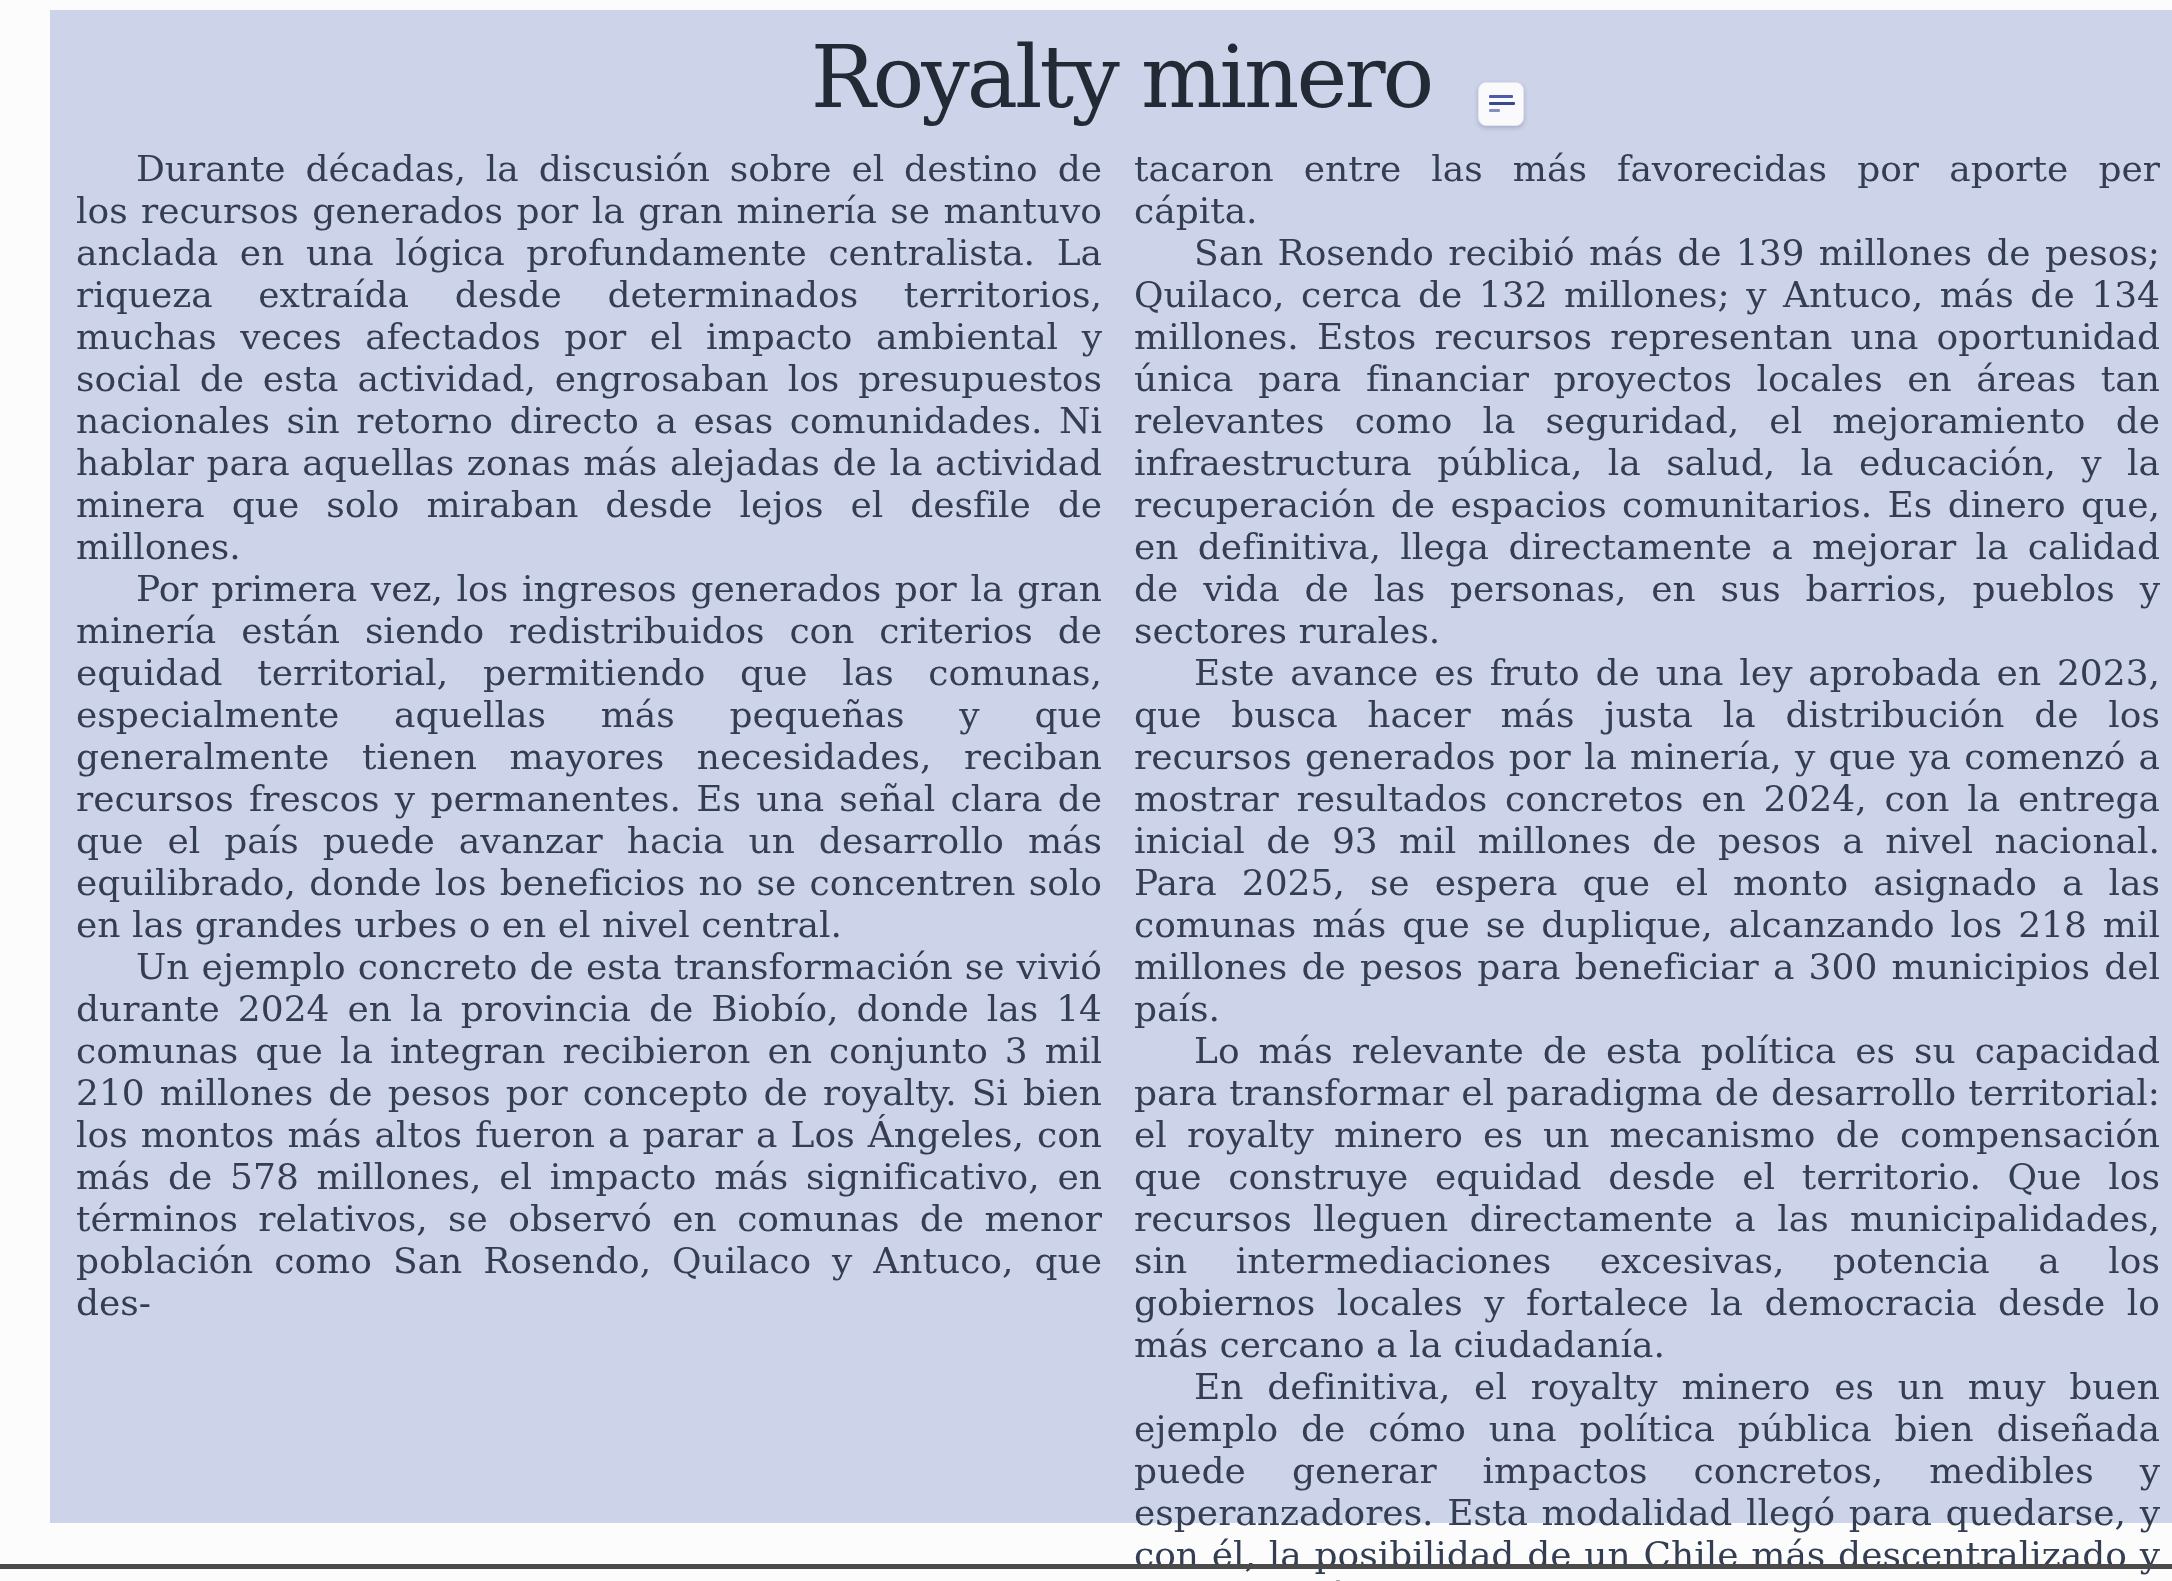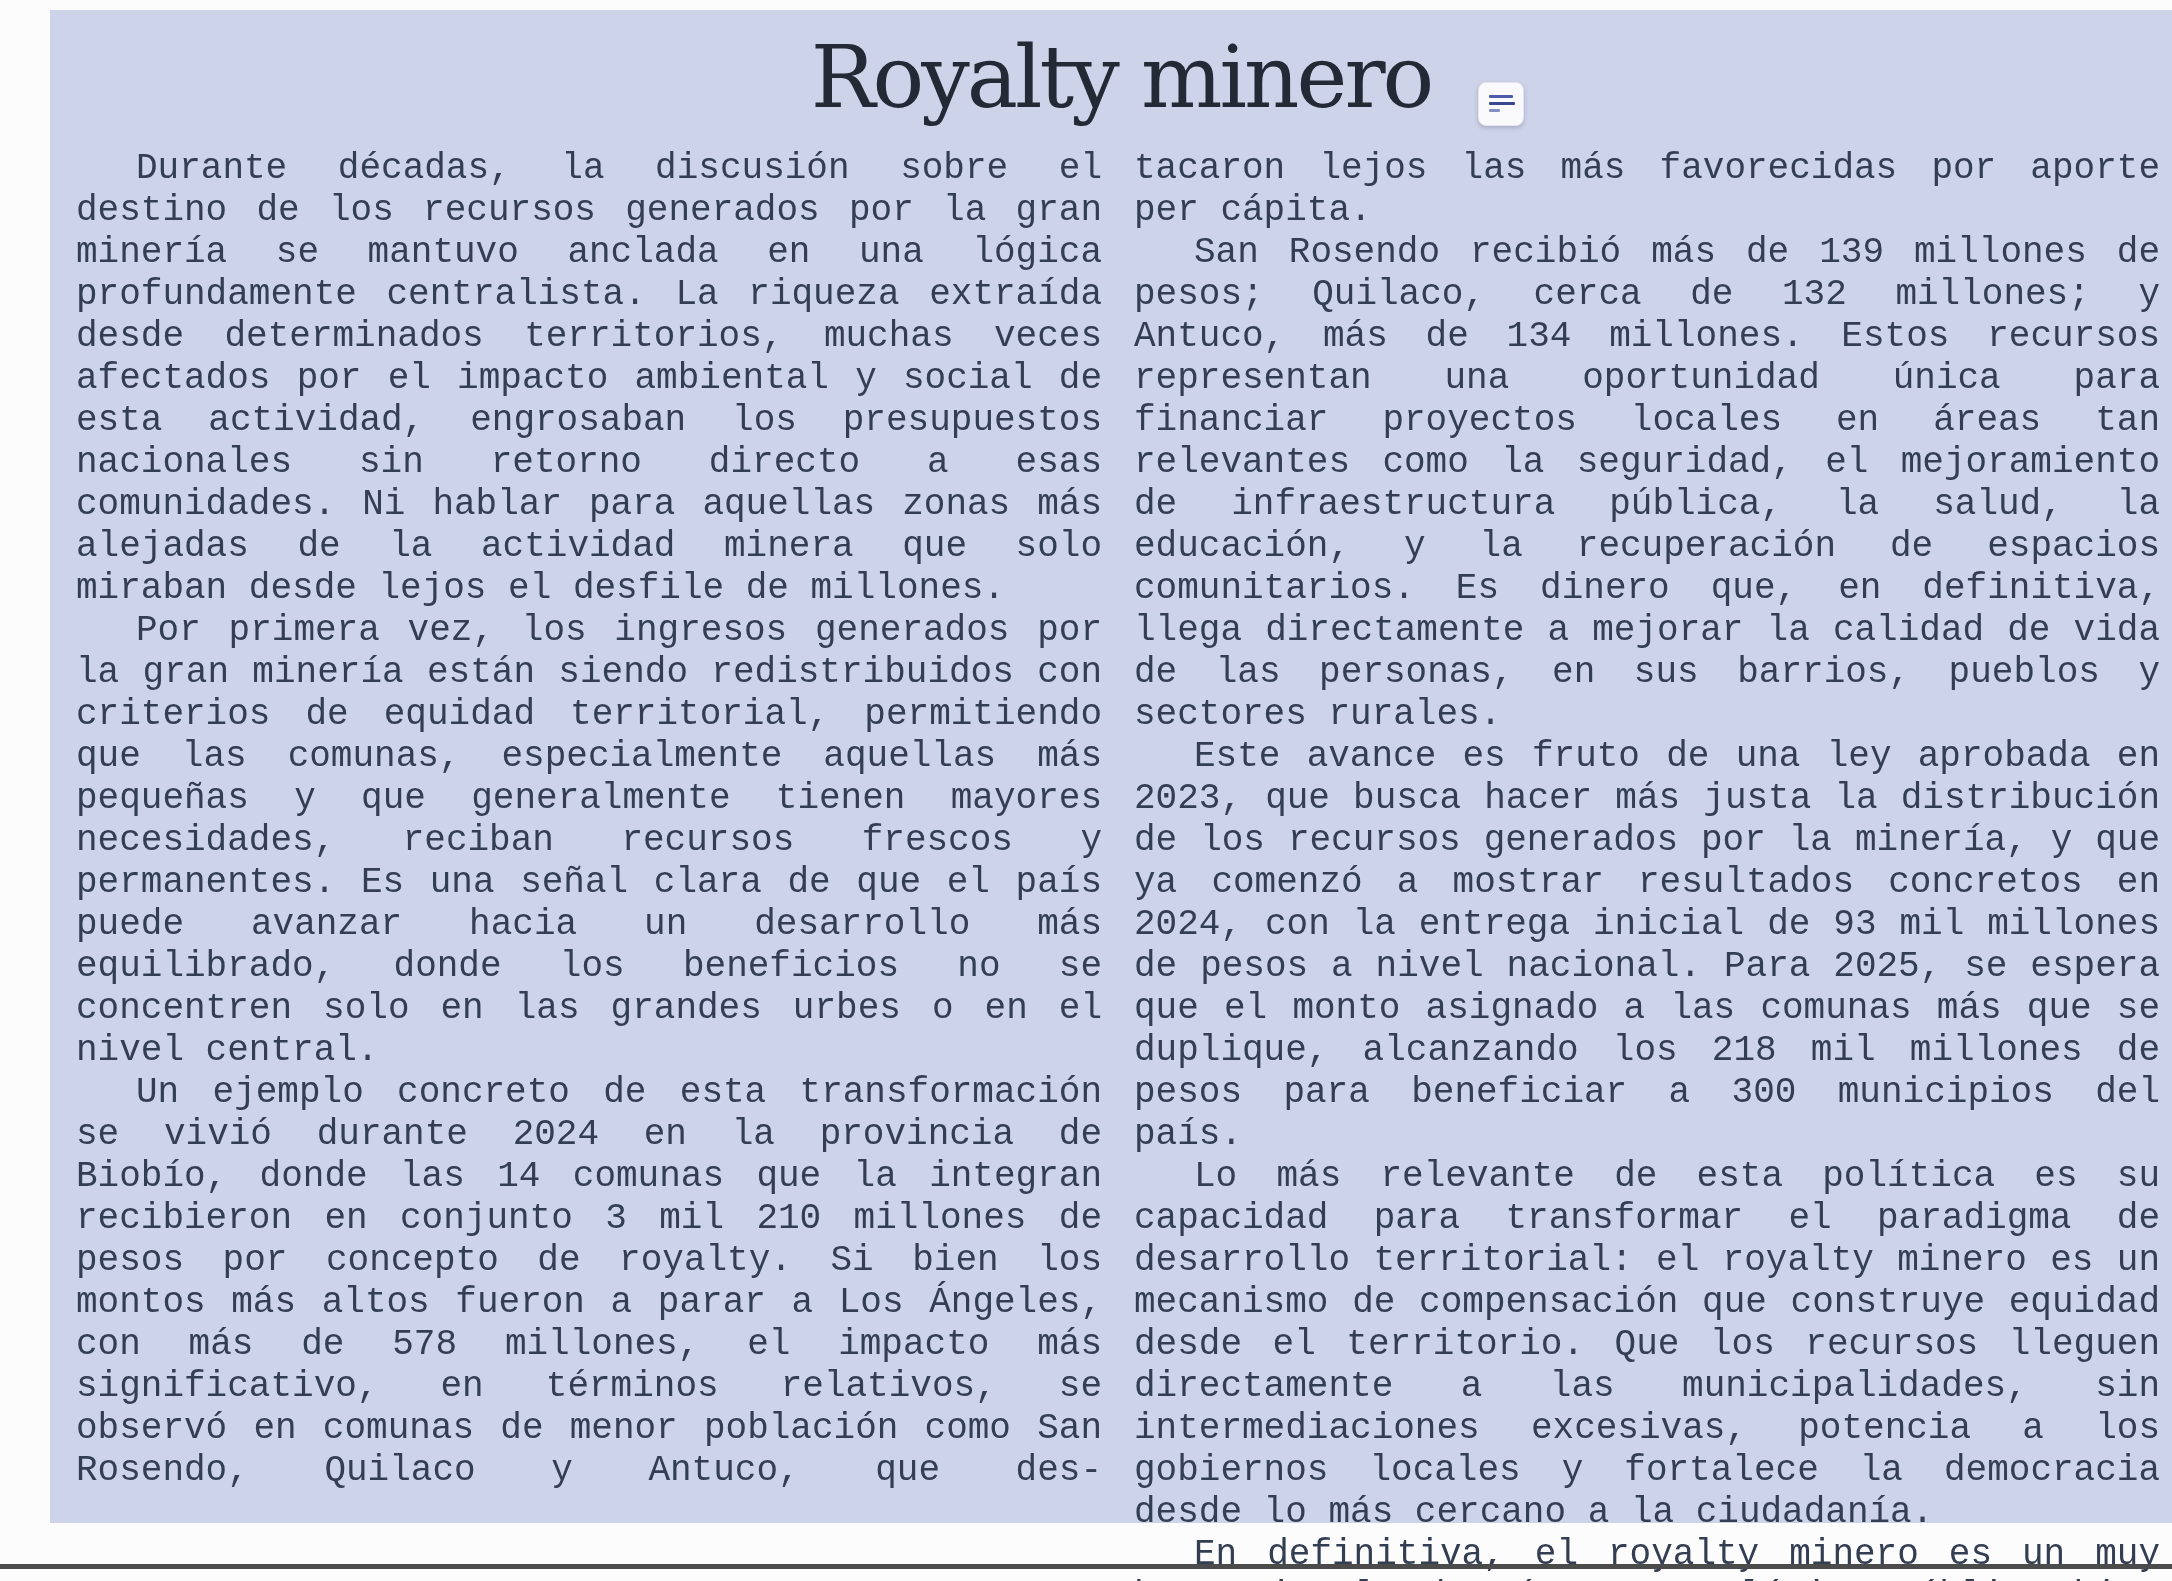--- a/index.html
+++ b/index.html
@@ -77,21 +77,20 @@
     text-align: justify;
     font-size: 36px;
     line-height: 42px;
     color: #333e52;
     hyphens: auto;
     -webkit-hyphens: auto;
   }
   .col p {
     margin: 0;
     text-indent: 60px;
-    font-family: Liberation Mono, monospace;
   }
   .col p.noindent { text-indent: 0; }
   .col p.cont { text-align-last: justify; }
   .bottom-rule {
     position: absolute;
     left: 0;
     top: 1564px;
     width: 2172px;
     height: 5px;
     background: #4b4b4b;
@@ -115,21 +114,21 @@
 
   <div class="cols">
 
     <div class="col">
       <p>Durante décadas, la discusión sobre el destino de los recursos generados por la gran minería se mantuvo anclada en una lógica profundamente centralista. La riqueza extraída desde determinados territorios, muchas veces afectados por el impacto ambiental y social de esta actividad, engrosaban los presupuestos nacionales sin retorno directo a esas comunidades. Ni hablar para aquellas zonas más alejadas de la actividad minera que solo miraban desde lejos el desfile de millones.</p>
       <p>Por primera vez, los ingresos generados por la gran minería están siendo redistribuidos con criterios de equidad territorial, permitiendo que las comunas, especialmente aquellas más pequeñas y que generalmente tienen mayores necesidades, reciban recursos frescos y permanentes. Es una señal clara de que el país puede avanzar hacia un desarrollo más equilibrado, donde los beneficios no se concentren solo en las grandes urbes o en el nivel central.</p>
       <p class="cont">Un ejemplo concreto de esta transformación se vivió durante 2024 en la provincia de Biobío, donde las 14 comunas que la integran recibieron en conjunto 3 mil 210 millones de pesos por concepto de royalty. Si bien los montos más altos fueron a parar a Los Ángeles, con más de 578 millones, el impacto más significativo, en términos relativos, se observó en comunas de menor población como San Rosendo, Quilaco y Antuco, que des-</p>
     </div>
 
     <div class="col">
-      <p class="noindent">tacaron lejos las más favorecidas por aporte per cápita.</p>
+      <p class="noindent">tacaron entre las más favorecidas por aporte per cápita.</p>
       <p>San Rosendo recibió más de 139 millones de pesos; Quilaco, cerca de 132 millones; y Antuco, más de 134 millones. Estos recursos representan una oportunidad única para financiar proyectos locales en áreas tan relevantes como la seguridad, el mejoramiento de infraestructura pública, la salud, la educación, y la recuperación de espacios comunitarios. Es dinero que, en definitiva, llega directamente a mejorar la calidad de vida de las personas, en sus barrios, pueblos y sectores rurales.</p>
       <p>Este avance es fruto de una ley aprobada en 2023, que busca hacer más justa la distribución de los recursos generados por la minería, y que ya comenzó a mostrar resultados concretos en 2024, con la entrega inicial de 93 mil millones de pesos a nivel nacional. Para 2025, se espera que el monto asignado a las comunas más que se duplique, alcanzando los 218 mil millones de pesos para beneficiar a 300 municipios del país.</p>
       <p>Lo más relevante de esta política es su capacidad para transformar el paradigma de desarrollo territorial: el royalty minero es un mecanismo de compensación que construye equidad desde el territorio. Que los recursos lleguen directamente a las municipalidades, sin intermediaciones excesivas, potencia a los gobiernos locales y fortalece la democracia desde lo más cercano a la ciudadanía.</p>
       <p>En definitiva, el royalty minero es un muy buen ejemplo de cómo una política pública bien diseñada puede generar impactos concretos, medibles y esperanzadores. Esta modalidad llegó para quedarse, y con él, la posibilidad de un Chile más descentralizado y un poco más justo.</p>
     </div>
 
   </div>
 </div>
 
 <div class="bottom-rule"></div>

